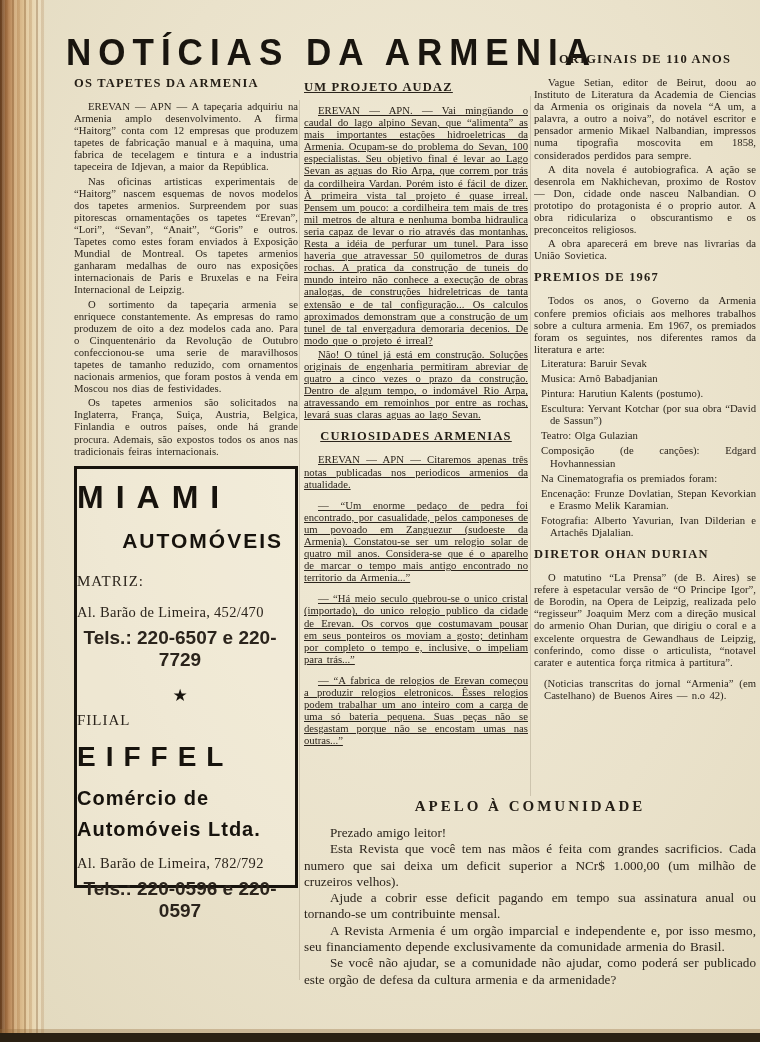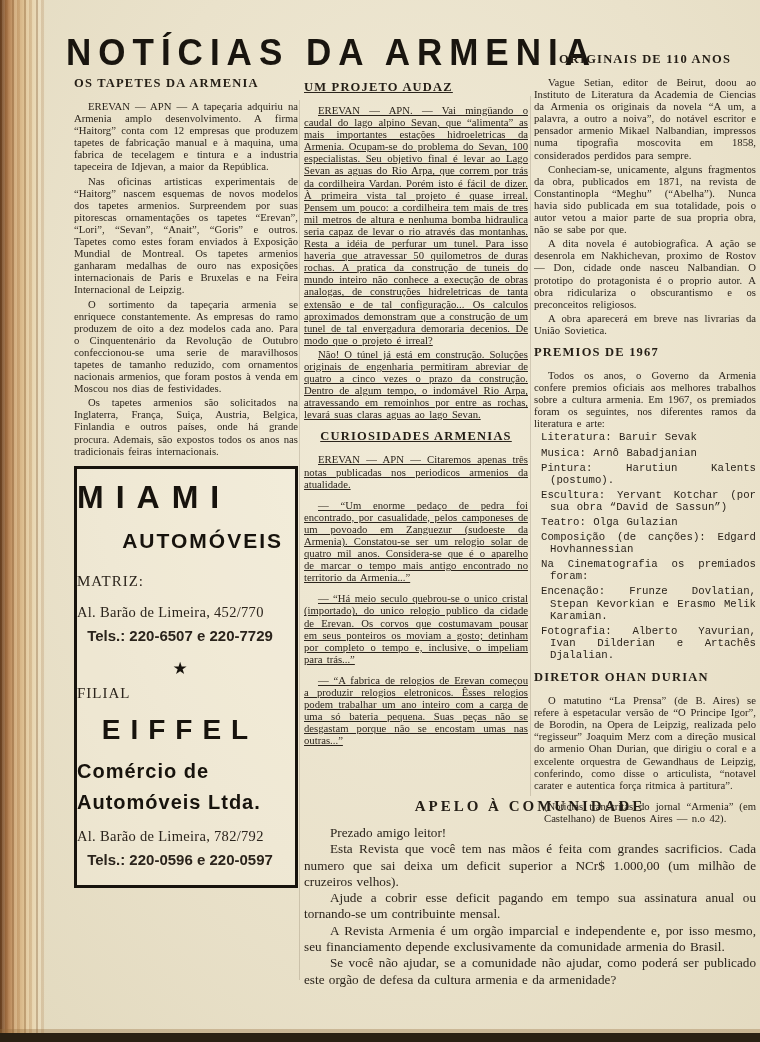--- a/index.html
+++ b/index.html
@@ -34,33 +34,33 @@
          margin:0 0 2px 0;word-spacing:1.6px;}
   .gap-before{margin-top:9px !important;}
 
   
   .ad{border:3px solid #17130d;margin-top:9px;padding:12px 12px 10px 0;height:394px;
       font-family:"Liberation Serif","DejaVu Serif",serif;position:relative;background:rgba(255,252,240,.25);}
   .ad-name{font-family:"Liberation Sans","DejaVu Sans",sans-serif;font-weight:700;font-size:32px;letter-spacing:12px;color:#17130d;line-height:1;}
   .ad-sub{font-family:"Liberation Sans","DejaVu Sans",sans-serif;font-weight:700;font-size:21px;letter-spacing:2px;text-align:right;margin-top:16px;color:#17130d;}
   .ad-label{font-size:15px;margin-top:20px;letter-spacing:1px;}
   .ad-addr{font-size:14.5px;margin-top:14px;letter-spacing:.3px;}
-  .ad-tel{font-family:"Liberation Sans","DejaVu Sans",sans-serif;font-weight:700;font-size:15px;text-align:center;margin-top:6px;}
+  .ad-tel{font-family:"Liberation Sans","DejaVu Sans",sans-serif;font-weight:700;font-size:19px;text-align:center;margin-top:6px;}
   .ad-star{text-align:center;font-size:17px;margin:14px 0 2px 0;color:#17130d;}
-  .ad-name2{font-family:"Liberation Sans","DejaVu Sans",sans-serif;font-weight:700;font-size:28px;letter-spacing:10px;text-align:center;margin-top:14px;color:#17130d;line-height:1;}
+  .ad-name2{font-family:"Liberation Sans","DejaVu Sans",sans-serif;font-weight:700;font-size:28px;letter-spacing:10px;text-align:left;margin-top:14px;color:#17130d;line-height:1;}
   .ad-biz{font-family:"Liberation Sans","DejaVu Sans",sans-serif;font-weight:700;font-size:20px;letter-spacing:1px;margin-top:12px;color:#17130d;line-height:1.55;}
   .ad-owner{font-family:"Liberation Sans","DejaVu Sans",sans-serif;font-weight:700;font-size:20px;letter-spacing:1.5px;text-align:center;margin-top:10px;color:#17130d;}
 
   .ministro{margin-top:12px;}
   .ministro .sec-head{margin-bottom:3px;}
 
   .premio-list{margin:0;padding:0;list-style:none;}
   .premio-list li{font-size:10.7px;line-height:12.1px;text-align:justify;word-spacing:1px;
                   padding-left:16px;text-indent:-9px;margin:0 0 1px 0;}
-  .spaced li{margin-bottom:3px;font-family:Liberation Mono, monospace;}
+  .spaced li{margin-bottom:3px;}
 
   
   .apelo{position:absolute;left:304px;top:798px;width:452px;height:210px;overflow:hidden;}
   .apelo-head{font-weight:700;font-size:15px;letter-spacing:3px;text-align:center;margin:0 0 10px 0;color:#241e16;}
   .apelo p{font-size:13.2px;line-height:16.3px;text-align:justify;text-indent:26px;margin:0;word-spacing:1px;}
 </style>
 </head>
 <body>
 
 <div class="page">
@@ -74,21 +74,21 @@
     <div class="sec-head">OS TAPETES DA ARMENIA</div>
     <p>EREVAN — APN — A tapeçaria adquiriu na Armenia amplo desenvolvimento. A firma “Haitorg” conta com 12 empresas que produzem tapetes de fabricação manual e à maquina, uma fabrica de tecelagem e tintura e a industria tapeceira de Idjevan, a maior da República.</p>
     <p>Nas oficinas artisticas experimentais de “Haitorg” nascem esquemas de novos modelos dos tapetes armenios. Surpreendem por suas pitorescas ornamentações os tapetes “Erevan”, “Lori”, “Sevan”, “Anait”, “Goris” e outros. Tapetes como estes foram enviados à Exposição Mundial de Montreal. Os tapetes armenios ganharam medalhas de ouro nas exposições internacionais de Paris e Bruxelas e na Feira Internacional de Leipzig.</p>
     <p>O sortimento da tapeçaria armenia se enriquece constantemente. As empresas do ramo produzem de oito a dez modelos cada ano. Para o Cinquentenário da Revolução de Outubro confeccionou-se uma serie de maravilhosos tapetes de tamanho reduzido, com ornamentos nacionais armenios, que foram postos à venda em Moscou nos dias de festividades.</p>
     <p>Os tapetes armenios são solicitados na Inglaterra, França, Suiça, Austria, Belgica, Finlandia e outros países, onde há grande procura. Ademais, são expostos todos os anos nas tradicionais feiras internacionais.</p>
 
     <div class="ad">
       <div class="ad-name">MIAMI</div>
       <div class="ad-sub">AUTOMÓVEIS</div>
       <div class="ad-label">MATRIZ:</div>
-      <div class="ad-addr">Al. Barão de Limeira, 452/770</div>
+      <div class="ad-addr">Al. Barão de Limeira, 452/470</div>
       <div class="ad-tel">Tels.: 220-6507 e 220-7729</div>
       <div class="ad-star">★</div>
       <div class="ad-label" style="margin-top:6px;">FILIAL</div>
       <div class="ad-name2">EIFFEL</div>
       <div class="ad-biz">
         <div>Comércio de</div>
         <div>Automóveis Ltda.</div>
       </div>
       <div class="ad-addr" style="margin-top:10px;">Al. Barão de Limeira, 782/792</div>
       <div class="ad-tel">Tels.: 220-0596 e 220-0597</div>
@@ -103,21 +103,20 @@
     <div class="sec-head centered gap-before">CURIOSIDADES ARMENIAS</div>
     <p>EREVAN — APN — Citaremos apenas três notas publicadas nos periodicos armenios da atualidade.</p>
     <p class="gap-before">— “Um enorme pedaço de pedra foi encontrado, por casualidade, pelos camponeses de um povoado em Zanguezur (sudoeste da Armenia). Constatou-se ser um relogio solar de quatro mil anos. Considera-se que é o aparelho de marcar o tempo mais antigo encontrado no territorio da Armenia...”</p>
     <p class="gap-before">— “Há meio seculo quebrou-se o unico cristal (importado), do unico relogio publico da cidade de Erevan. Os corvos que costumavam pousar em seus ponteiros os moviam a gosto; detinham por completo o tempo e, inclusive, o impeliam para trás...”</p>
     <p class="gap-before">— “A fabrica de relogios de Erevan começou a produzir relogios eletronicos. Êsses relogios podem trabalhar um ano inteiro com a carga de uma só bateria pequena. Suas peças não se desgastam porque não se encostam umas nas outras...”</p>
   </div>
 
   <div class="col col3">
     <div class="sec-head centered">ORIGINAIS DE 110 ANOS</div>
     <p>Vague Setian, editor de Beirut, doou ao Instituto de Literatura da Academia de Ciencias da Armenia os originais da novela “A um, a palavra, a outro a noiva”, do notável escritor e pensador armenio Mikael Nalbandian, impressos numa tipografia moscovita em 1858, considerados perdidos para sempre.</p>
-    <p>Conheciam-se, unicamente, alguns fragmentos da obra, publicados em 1871, na revista de Constantinopla “Meghu” (“Abelha”). Nunca havia sido publicada em sua totalidade, pois o autor vetou a maior parte de sua propria obra, não se sabe por que.</p>
     <p>A dita novela é autobiografica. A ação se desenrola em Nakhichevan, proximo de Rostov — Don, cidade onde nasceu Nalbandian. O prototipo do protagonista é o proprio autor. A obra ridiculariza o obscurantismo e os preconceitos religiosos.</p>
     <p>A obra aparecerá em breve nas livrarias da União Sovietica.</p>
 
     <div class="sec-head gap-before">PREMIOS DE 1967</div>
     <p>Todos os anos, o Governo da Armenia confere premios oficiais aos melhores trabalhos sobre a cultura armenia. Em 1967, os premiados foram os seguintes, nos diferentes ramos da literatura e arte:</p>
     <ul class="premio-list spaced">
       <li>Literatura: Baruir Sevak</li>
       <li>Musica: Arnô Babadjanian</li>
       <li>Pintura: Harutiun Kalents (postumo).</li>
       <li>Escultura: Yervant Kotchar (por sua obra “David de Sassun”)</li>

